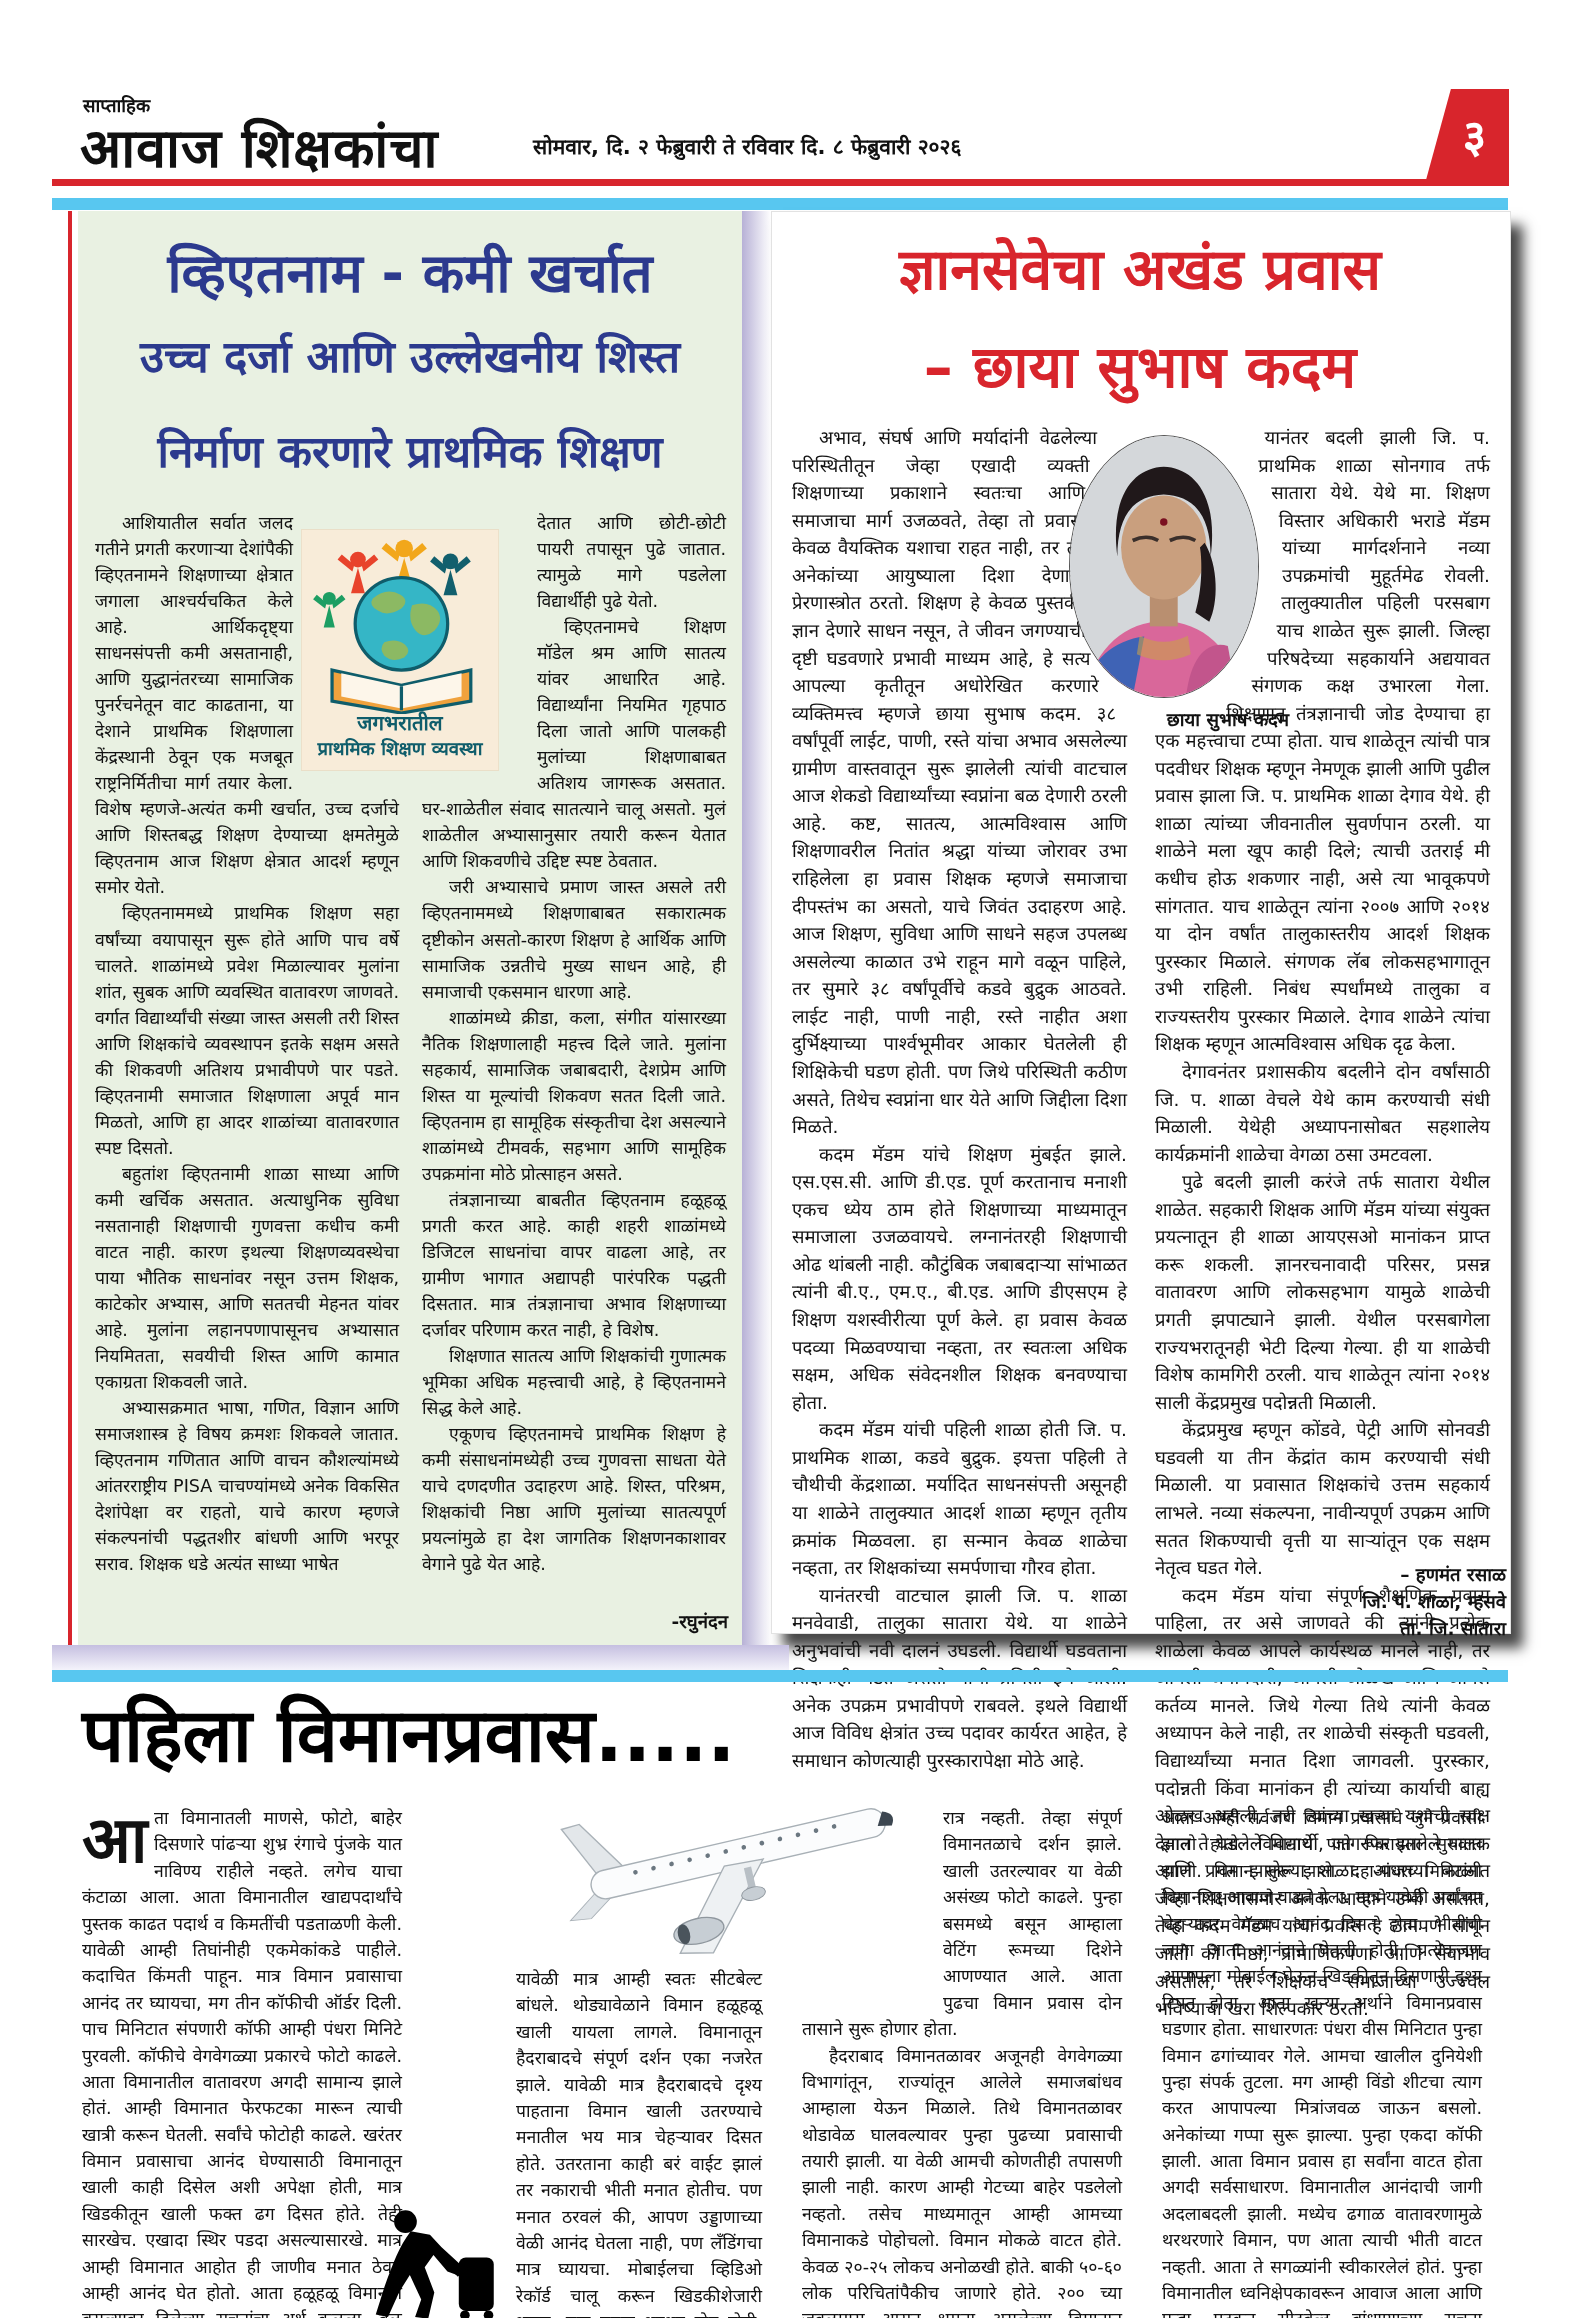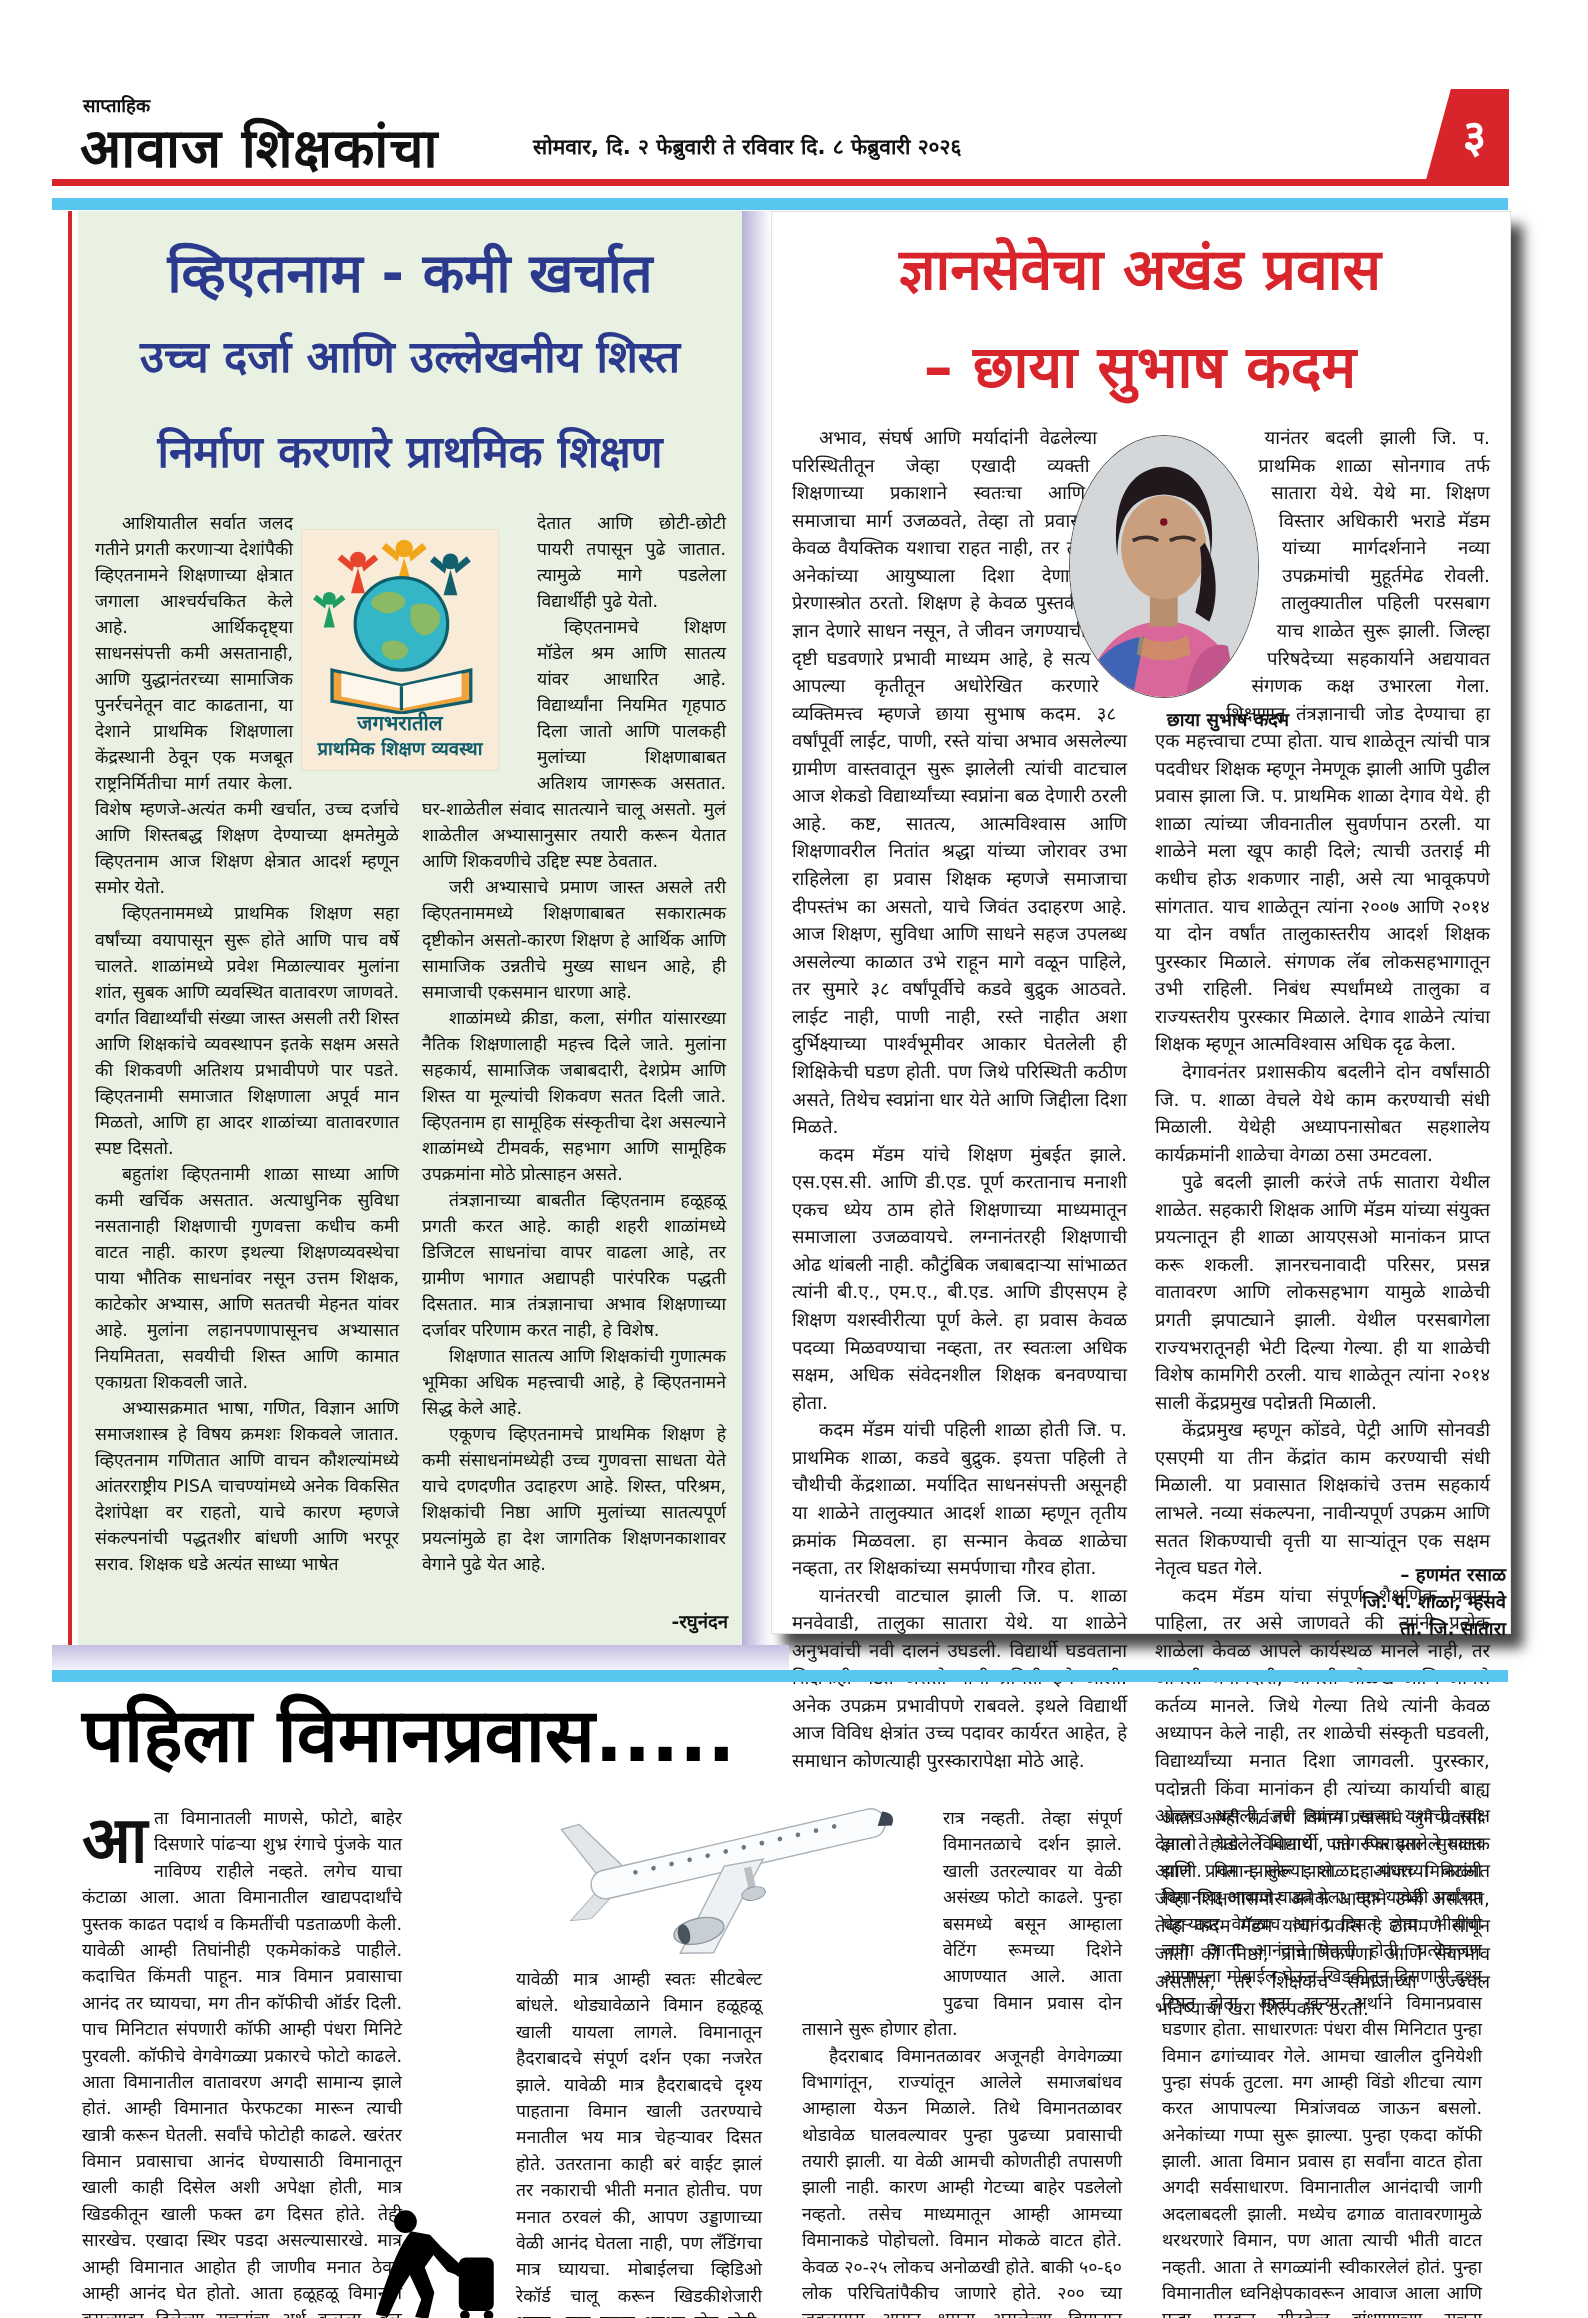--- a/index.html
+++ b/index.html
@@ -178,21 +178,21 @@
           <p>कदम मॅडम यांची पहिली शाळा होती जि. प. प्राथमिक शाळा, कडवे बुद्रुक. इयत्ता पहिली ते चौथीची केंद्रशाळा. मर्यादित साधनसंपत्ती असूनही या शाळेने तालुक्यात आदर्श शाळा म्हणून तृतीय क्रमांक मिळवला. हा सन्मान केवळ शाळेचा नव्हता, तर शिक्षकांच्या समर्पणाचा गौरव होता.</p>
           <p>यानंतरची वाटचाल झाली जि. प. शाळा मनवेवाडी, तालुका सातारा येथे. या शाळेने अनुभवांची नवी दालनं उघडली. विद्यार्थी घडवताना शिक्षकही घडत असतो याची प्रचिती इथे आली. अनेक उपक्रम प्रभावीपणे राबवले. इथले विद्यार्थी आज विविध क्षेत्रांत उच्च पदावर कार्यरत आहेत, हे समाधान कोणत्याही पुरस्कारापेक्षा मोठे आहे.</p>
         </div>
     </div>
     <div class="col">
       <div class="sp-l k-sp2"></div>
       <div class="coltext">
           <p>यानंतर बदली झाली जि. प. प्राथमिक शाळा सोनगाव तर्फ सातारा येथे. येथे मा. शिक्षण विस्तार अधिकारी भराडे मॅडम यांच्या मार्गदर्शनाने नव्या उपक्रमांची मुहूर्तमेढ रोवली. तालुक्यातील पहिली परसबाग याच शाळेत सुरू झाली. जिल्हा परिषदेच्या सहकार्याने अद्ययावत संगणक कक्ष उभारला गेला. शिक्षणात तंत्रज्ञानाची जोड देण्याचा हा एक महत्त्वाचा टप्पा होता. याच शाळेतून त्यांची पात्र पदवीधर शिक्षक म्हणून नेमणूक झाली आणि पुढील प्रवास झाला जि. प. प्राथमिक शाळा देगाव येथे. ही शाळा त्यांच्या जीवनातील सुवर्णपान ठरली. या शाळेने मला खूप काही दिले; त्याची उतराई मी कधीच होऊ शकणार नाही, असे त्या भावूकपणे सांगतात. याच शाळेतून त्यांना २००७ आणि २०१४ या दोन वर्षांत तालुकास्तरीय आदर्श शिक्षक पुरस्कार मिळाले. संगणक लॅब लोकसहभागातून उभी राहिली. निबंध स्पर्धांमध्ये तालुका व राज्यस्तरीय पुरस्कार मिळाले. देगाव शाळेने त्यांचा शिक्षक म्हणून आत्मविश्वास अधिक दृढ केला.</p>
           <p>देगावनंतर प्रशासकीय बदलीने दोन वर्षांसाठी जि. प. शाळा वेचले येथे काम करण्याची संधी मिळाली. येथेही अध्यापनासोबत सहशालेय कार्यक्रमांनी शाळेचा वेगळा ठसा उमटवला.</p>
           <p>पुढे बदली झाली करंजे तर्फ सातारा येथील शाळेत. सहकारी शिक्षक आणि मॅडम यांच्या संयुक्त प्रयत्नातून ही शाळा आयएसओ मानांकन प्राप्त करू शकली. ज्ञानरचनावादी परिसर, प्रसन्न वातावरण आणि लोकसहभाग यामुळे शाळेची प्रगती झपाट्याने झाली. येथील परसबागेला राज्यभरातूनही भेटी दिल्या गेल्या. ही या शाळेची विशेष कामगिरी ठरली. याच शाळेतून त्यांना २०१४ साली केंद्रप्रमुख पदोन्नती मिळाली.</p>
-          <p>केंद्रप्रमुख म्हणून कोंडवे, पेट्री आणि सोनवडी एसएमी या तीन केंद्रांत काम करण्याची संधी मिळाली. या प्रवासात शिक्षकांचे उत्तम सहकार्य लाभले. नव्या संकल्पना, नावीन्यपूर्ण उपक्रम आणि सतत शिकण्याची वृत्ती या साऱ्यांतून एक सक्षम नेतृत्व घडत गेले.</p>
+          <p>केंद्रप्रमुख म्हणून कोंडवे, पेट्री आणि सोनवडी घडवली या तीन केंद्रांत काम करण्याची संधी मिळाली. या प्रवासात शिक्षकांचे उत्तम सहकार्य लाभले. नव्या संकल्पना, नावीन्यपूर्ण उपक्रम आणि सतत शिकण्याची वृत्ती या साऱ्यांतून एक सक्षम नेतृत्व घडत गेले.</p>
           <p>कदम मॅडम यांचा संपूर्ण शैक्षणिक प्रवास पाहिला, तर असे जाणवते की त्यांनी प्रत्येक शाळेला केवळ आपले कार्यस्थळ मानले नाही, तर आपली जबाबदारी, आपली ओळख आणि आपले कर्तव्य मानले. जिथे गेल्या तिथे त्यांनी केवळ अध्यापन केले नाही, तर शाळेची संस्कृती घडवली, विद्यार्थ्यांच्या मनात दिशा जागवली. पुरस्कार, पदोन्नती किंवा मानांकन ही त्यांच्या कार्याची बाह्य ओळख असली, तरी त्यांच्या खऱ्या यशाची साक्ष देतात ते घडलेले विद्यार्थी, जागरूक झालेले पालक आणि प्रगत झालेल्या शाळा. आजच्या काळात जेव्हा शिक्षणासमोर अनेक आव्हाने उभी असतात, तेव्हा कदम मॅडम यांचा प्रवास हे ठामपणे सांगून जातो की निष्ठा, प्रामाणिकपणा आणि सेवाभाव असतील, तर शिक्षकच समाजाच्या उज्ज्वल भविष्याचा खरा शिल्पकार ठरतो.</p>
         </div>
     </div>
   </div>
 
   <div class="abs photo">
     <svg width="188" height="261" viewBox="0 0 405 562">
       <rect width="405" height="562" fill="#d4d7da"></rect>
       <path d="M30,562 C55,450 120,402 202,398 C285,402 350,455 375,562 Z" fill="#d9679a"></path>
       <path d="M20,562 C45,480 95,440 160,432 L135,562 Z" fill="#3f63b5"></path>

